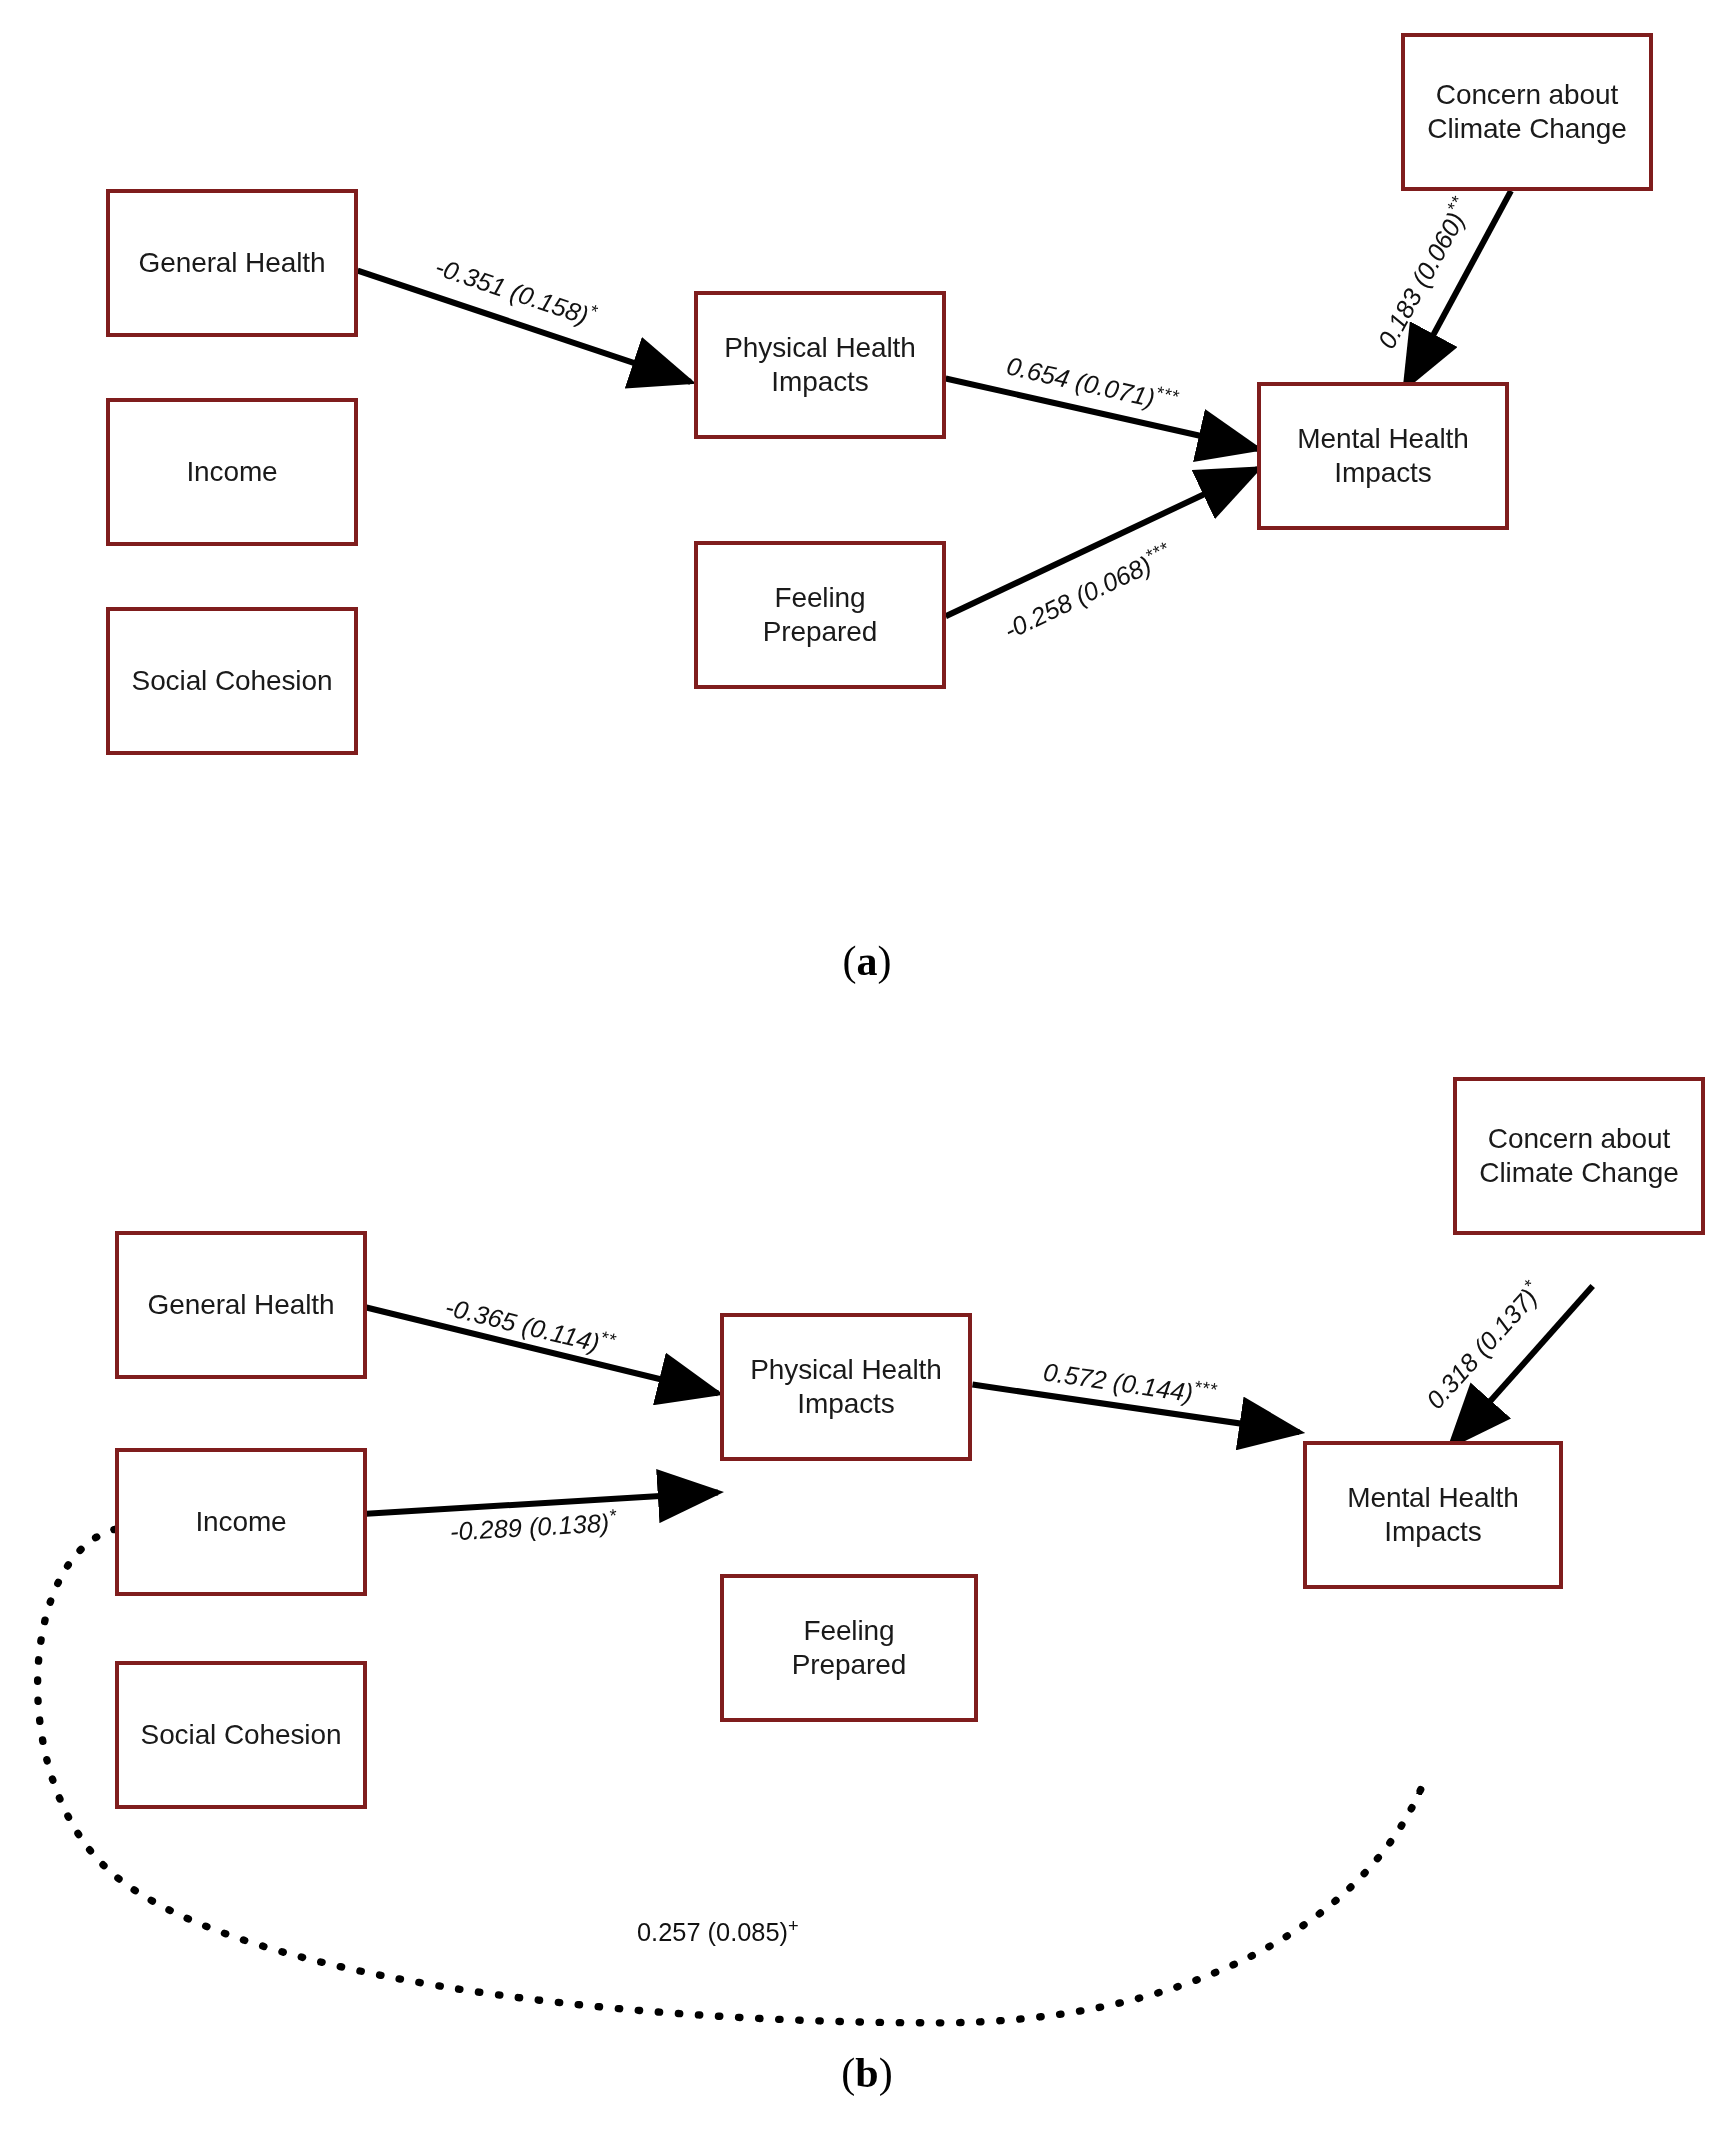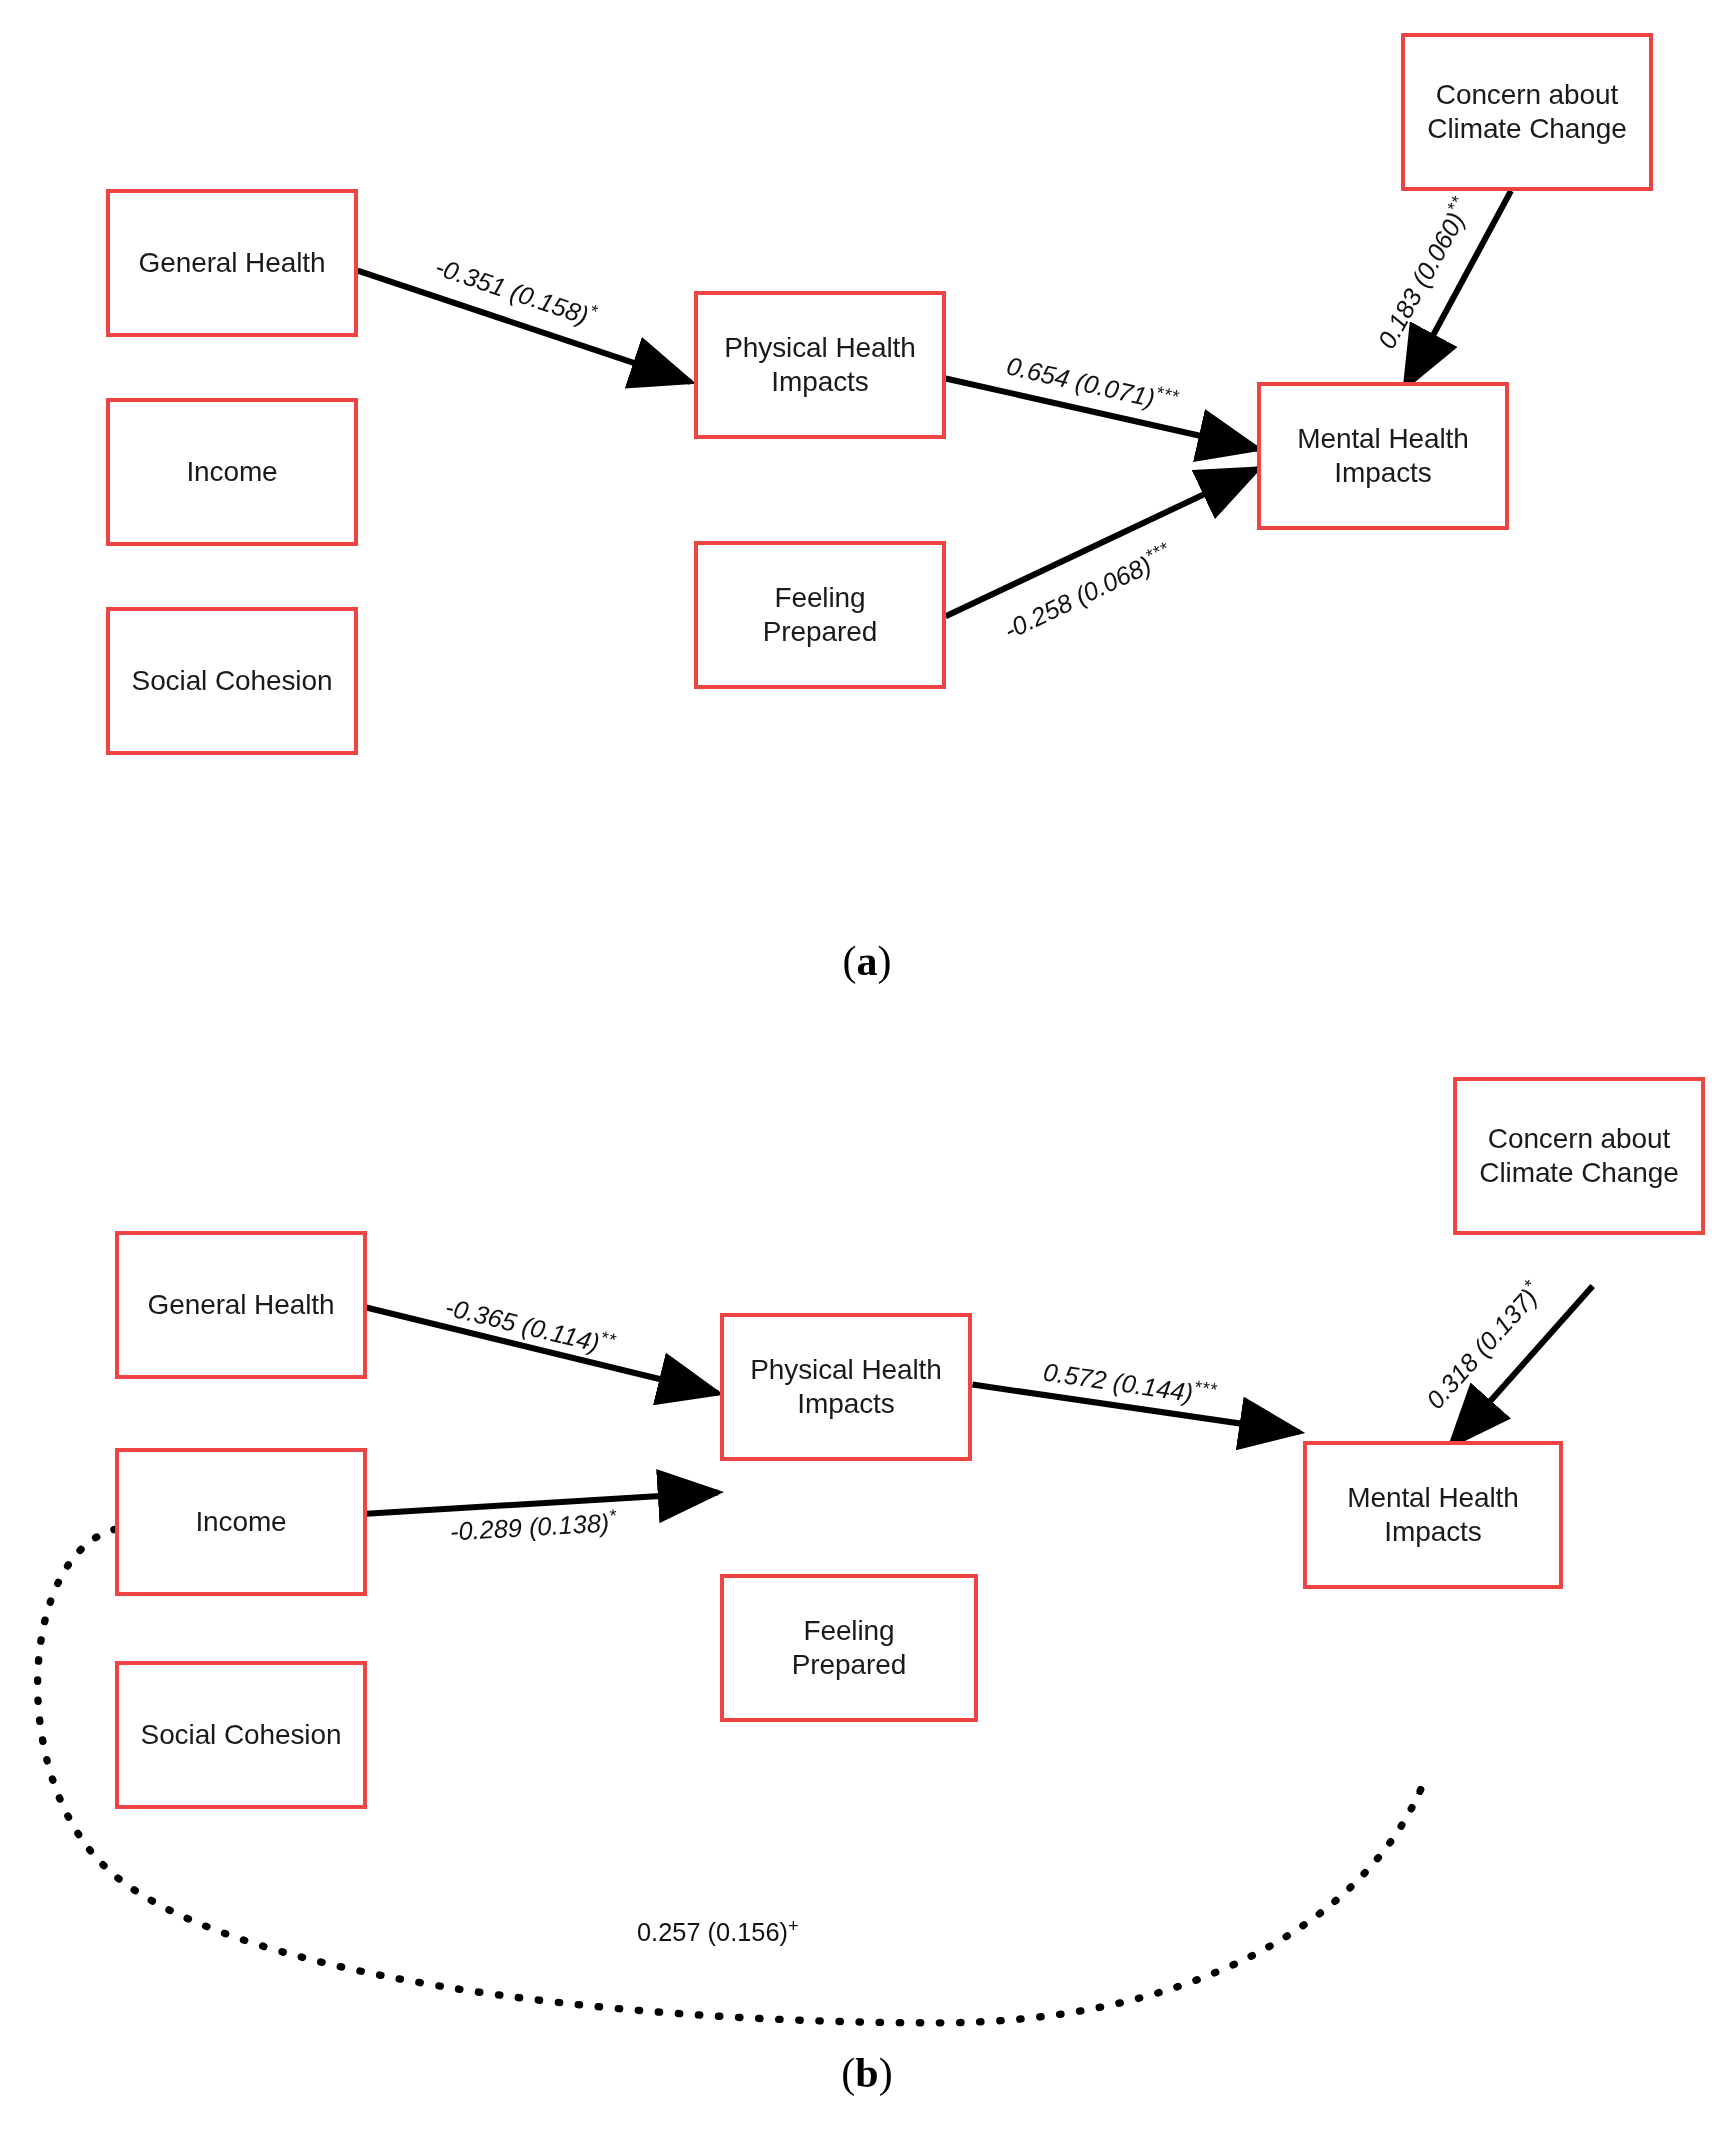--- a/index.html
+++ b/index.html
@@ -34,21 +34,21 @@
     position: absolute;
     left: 0; top: 0;
     width: 100%;
     height: 100%;
     overflow: visible;
   }
 
   .node-box {
     position: absolute;
     box-sizing: border-box;
-    border: 4px solid #ef4444;
+    border: 4px solid #7f1d1d;
     background: #ffffff;
     display: flex;
     align-items: center;
     justify-content: center;
     text-align: center;
     line-height: 1.22;
     font-size: 28px;
     font-family: "Liberation Sans", sans-serif;
     color: #1a1a1a;
     letter-spacing: -0.1px;
@@ -226,21 +226,21 @@
 
     <div class="edge-label" style="left:1418px; top:348px; transform:rotate(-48deg);">
       <span>0.318 (0.137)</span><sup>*</sup>
     </div>
 
     <div class="edge-label" style="left:449px; top:469px; transform:rotate(-3.2deg);">
       <span>-0.289 (0.138)</span><sup>*</sup>
     </div>
 
     <div class="edge-label" style="left:637px; top:870px; font-style:normal;">
-      <span>0.257 (0.156)</span><sup>+</sup>
+      <span>0.257 (0.085)</span><sup>+</sup>
     </div>
 
     <div class="panel-caption" style="top:1004px;">
       <span>(</span><span class="bold-letter">b</span><span>)</span>
     </div>
   </div>
 
 </div>
 
 

